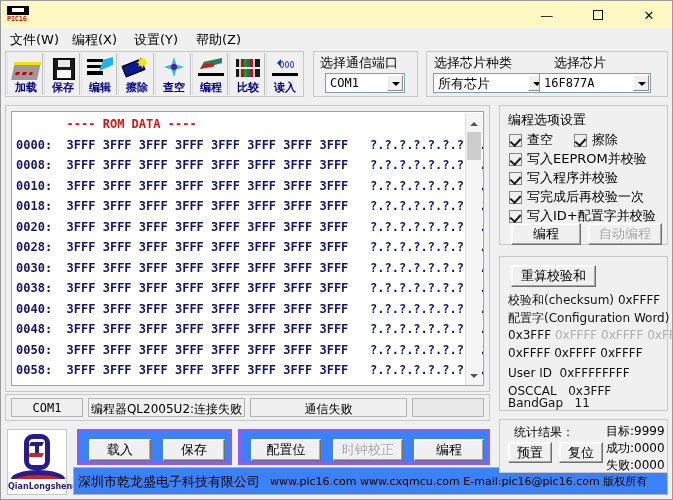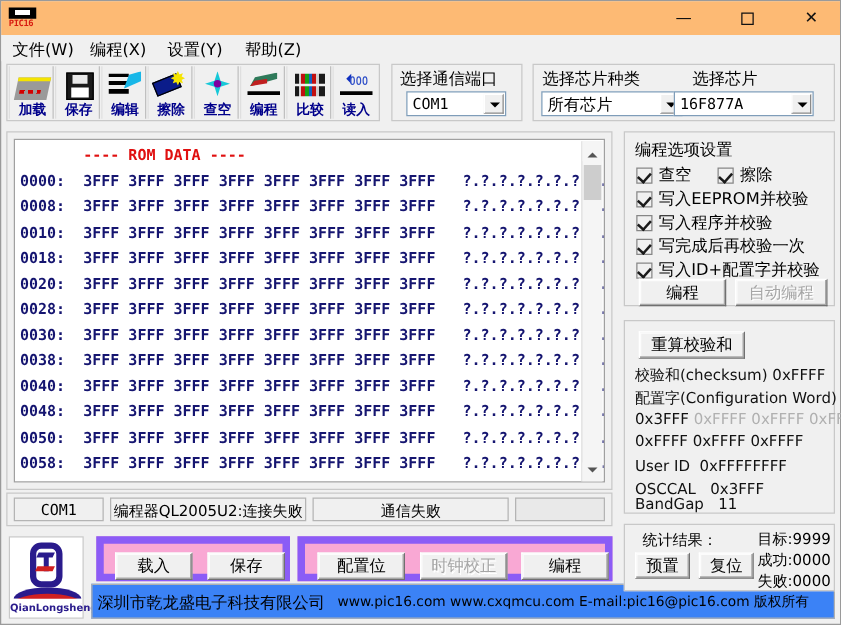--- a/index.html
+++ b/index.html
@@ -5,21 +5,21 @@
   html,body{margin:0;padding:0;}
   body{
     width:673px;height:500px;overflow:hidden;
     font-family:"DejaVu Sans","Liberation Sans",sans-serif;
     background:#f0f0f0;
     -webkit-font-smoothing:none;
   }
   .app{position:relative;width:673px;height:500px;background:#f0f0f0;box-sizing:border-box;border:1px solid #9a9a9a;}
 
   
-  .titlebar{position:absolute;left:0;top:0;width:671px;height:27px;background:#fdba74;}
+  .titlebar{position:absolute;left:0;top:0;width:671px;height:27px;background:#fef9c3;}
   .title-icon{position:absolute;left:6px;top:5px;width:22px;height:17px;}
   .chipicon{position:absolute;left:0;top:0;width:22px;height:9px;background:#000;}
   .chipicon:after{content:"";position:absolute;left:5px;top:2px;width:12px;height:4px;background:#fff;}
   .chiptext{position:absolute;left:0;top:9px;width:22px;height:8px;font-family:"DejaVu Sans Mono","Liberation Mono",monospace;
             font-size:7px;font-weight:bold;color:#d81b10;line-height:8px;letter-spacing:-.3px;}
   .title-text{position:absolute;left:34px;top:4px;font-size:14px;color:#1a1a1a;margin-top:48px;}
   .winbtns{position:absolute;right:0;top:0;height:27px;}
   .winbtn{display:inline-block;width:46px;height:27px;position:relative;vertical-align:top;}
   .winbtn i{position:absolute;left:50%;top:50%;transform:translate(-50%,-50%);font-style:normal;font-size:13px;color:#111;line-height:1;}
   .winbtn .sq{width:10px;height:10px;border:1px solid #111;box-sizing:border-box;}
@@ -92,21 +92,21 @@
   .thumb{position:absolute;left:1px;top:19px;width:14px;height:28px;background:#cdcdcd;}
 
   
   .statwrap{position:absolute;left:4px;top:393px;width:485px;height:27px;background:#f0f0f0;
             border:1px solid #c8c8c8;box-sizing:border-box;}
   .stat{position:absolute;top:3px;height:19px;background:#f0f0f0;border:1px solid #b4b4b4;box-sizing:border-box;}
   .stat span{position:absolute;left:0;right:0;top:2px;text-align:center;font-size:12px;color:#000;}
   .stat.mono span{font-family:"DejaVu Sans Mono","Liberation Mono",monospace;}
 
   
-  .btnbar{position:absolute;background:#f9a8d4;border:6px solid #8b5cf6;box-sizing:border-box;}
+  .btnbar{position:absolute;background:#3b82f6;border:3px solid #8b5cf6;box-sizing:border-box;}
   .gbtn{position:absolute;background:#f0f0f0;border:1px solid #fff;
         border-right-color:#707070;border-bottom-color:#707070;box-sizing:border-box;
         box-shadow:inset -1px -1px 0 #a8a8a8, inset 1px 1px 0 #fcfcfc;}
   .gbtn span{position:absolute;left:0;right:0;top:50%;transform:translateY(-50%);text-align:center;font-size:13px;color:#000;}
   .gbtn.disabled span{color:#a6a6a6;text-shadow:1px 1px 0 #fff;}
 
   
   .logobox{position:absolute;left:6px;top:428px;width:60px;height:66px;background:#fff;border:1px solid #c8c8c8;box-sizing:border-box;}
   .logo-sq{position:absolute;left:16px;top:4px;width:26px;height:36px;border:5px solid #2a1b8c;border-radius:9px;box-sizing:border-box;background:#fff;}
   .logo-g1{position:absolute;left:22px;top:12px;width:13px;height:4px;background:#2a1b8c;transform:skewX(-25deg);}

